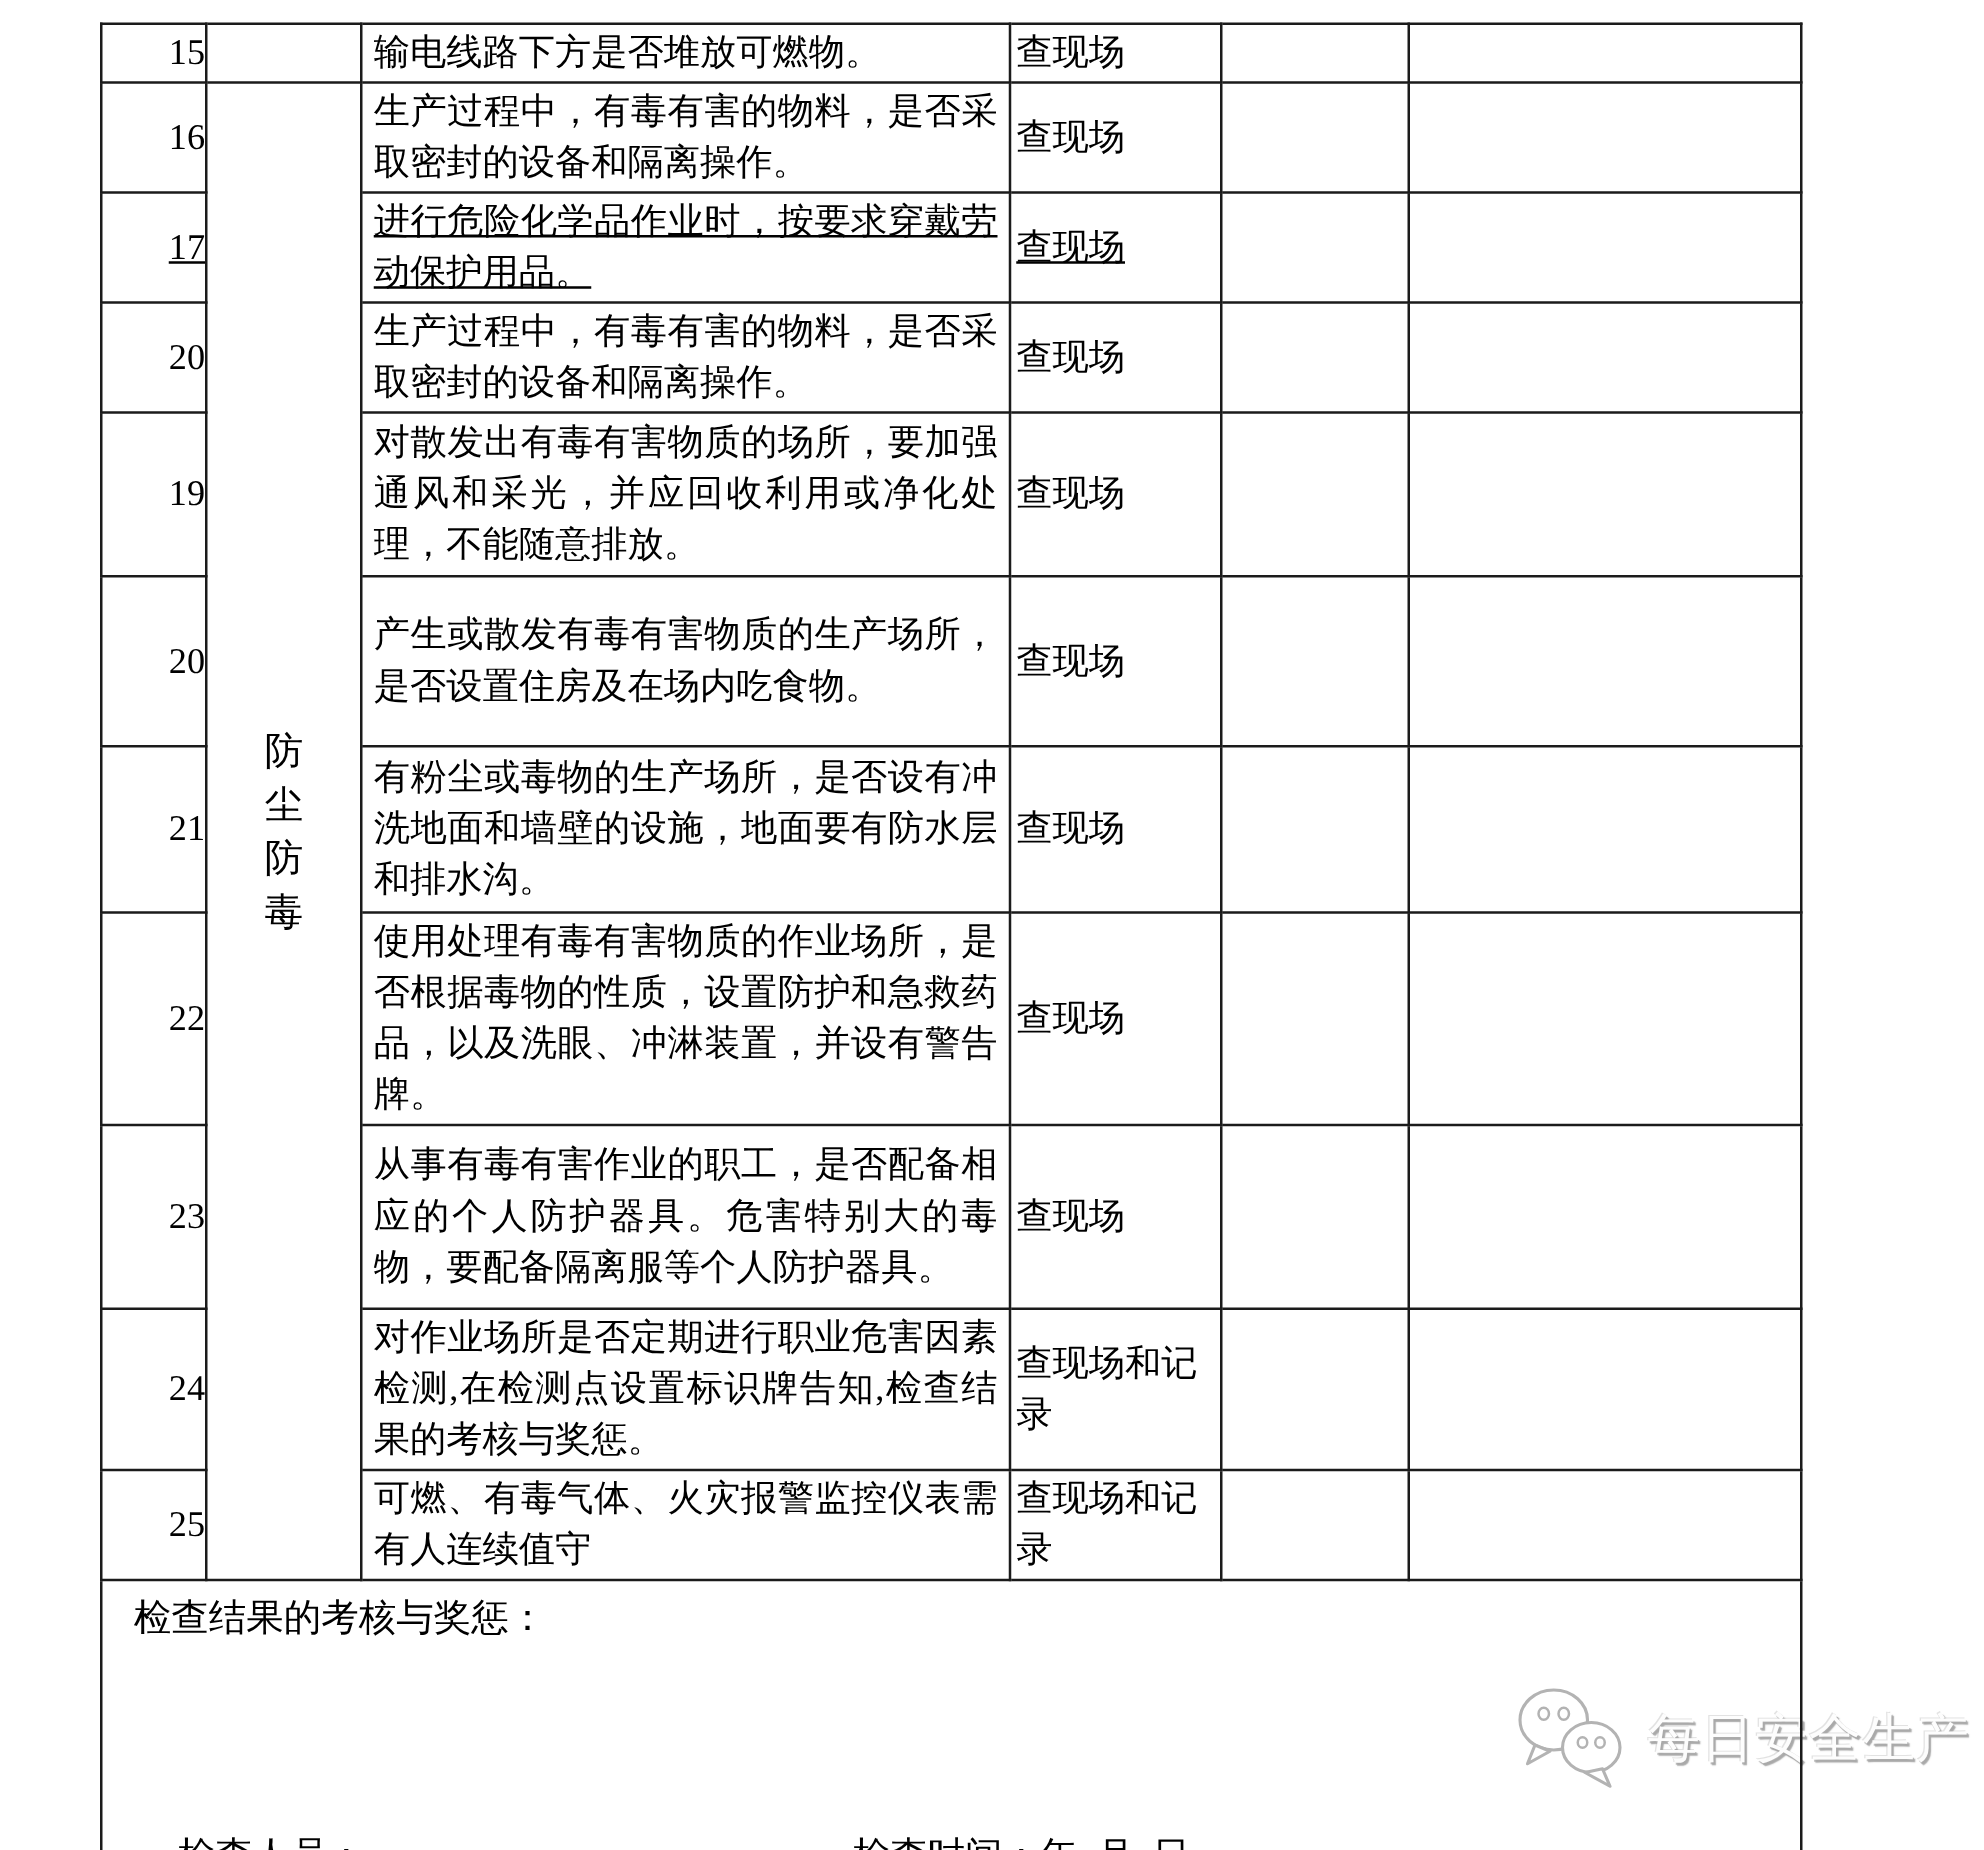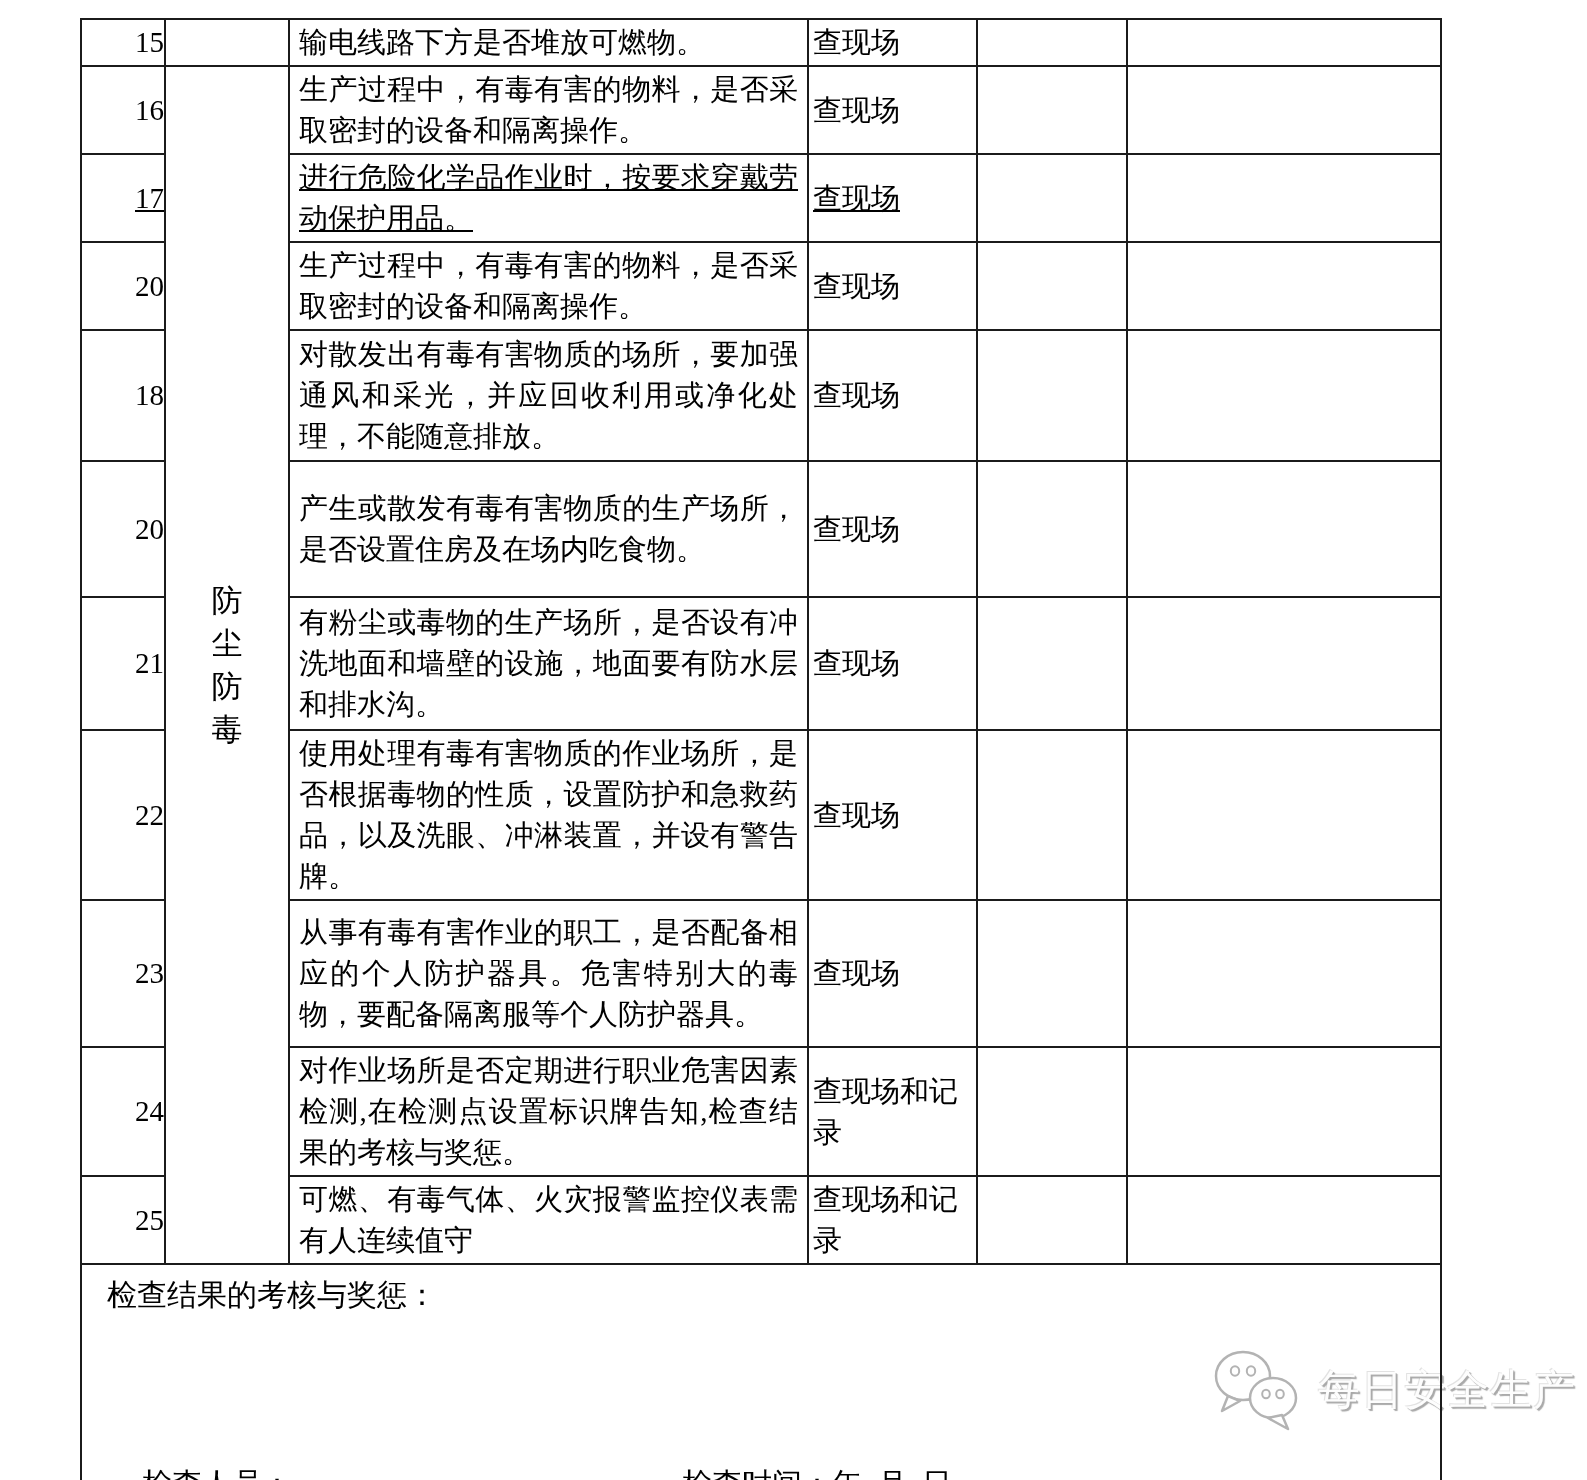--- a/index.html
+++ b/index.html
@@ -148,21 +148,21 @@
           <td class="blank"></td>
         </tr>
         <tr data-row="18">
           <td class="num">20</td>
           <td class="content">生产过程中，有毒有害的物料，是否采取密封的设备和隔离操作。</td>
           <td class="method">查现场</td>
           <td class="blank"></td>
           <td class="blank"></td>
         </tr>
         <tr data-row="19">
-          <td class="num">18</td>
+          <td class="num">19</td>
           <td class="content">对散发出有毒有害物质的场所，要加强通风和采光，并应回收利用或净化处理，不能随意排放。</td>
           <td class="method">查现场</td>
           <td class="blank"></td>
           <td class="blank"></td>
         </tr>
         <tr data-row="20">
           <td class="num">20</td>
           <td class="content">产生或散发有毒有害物质的生产场所，是否设置住房及在场内吃食物。</td>
           <td class="method">查现场</td>
           <td class="blank"></td>

